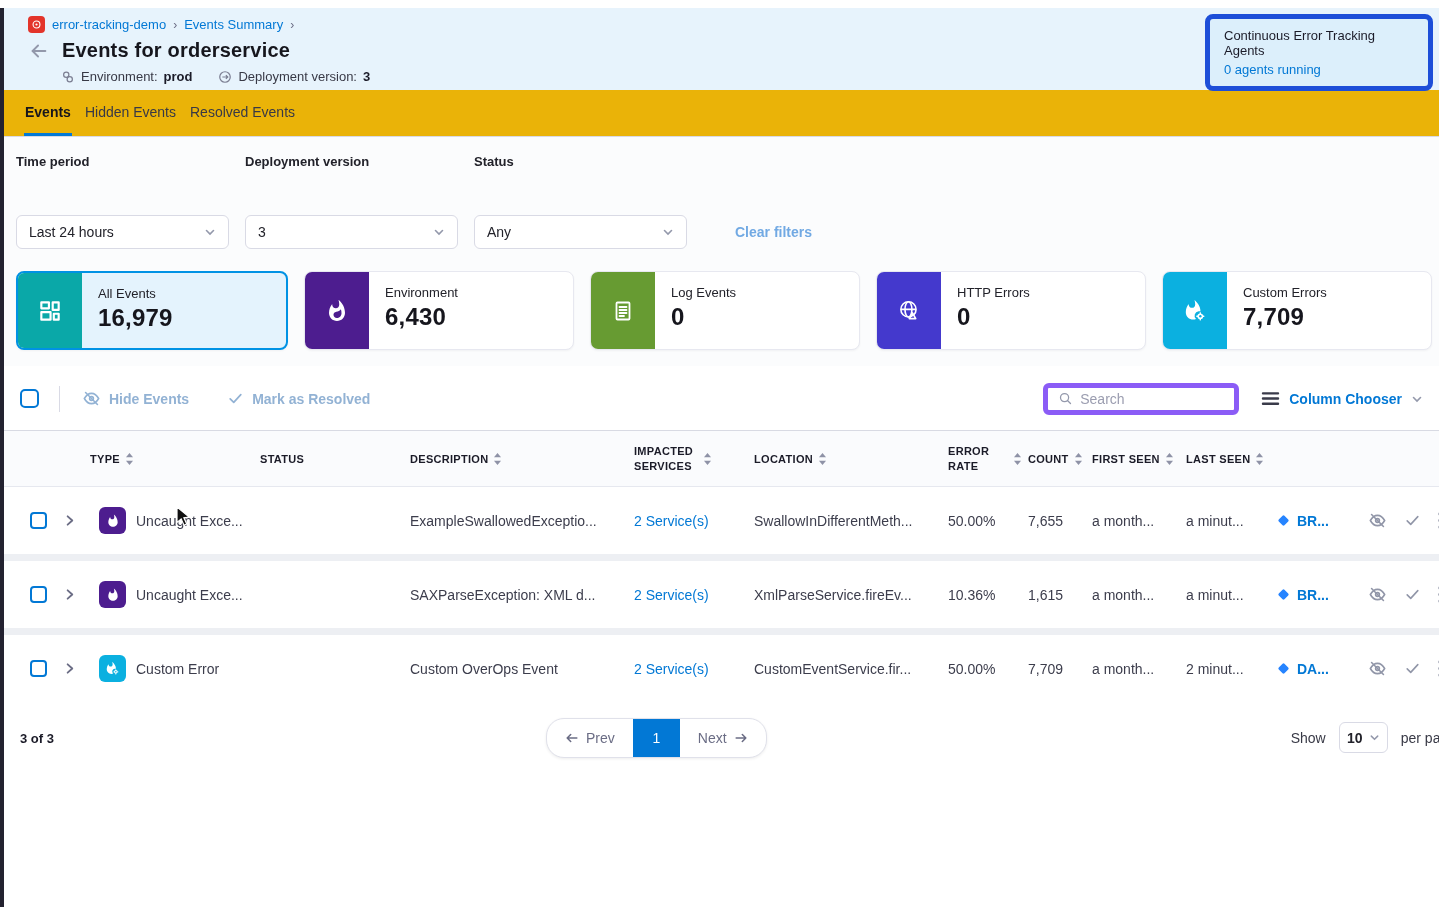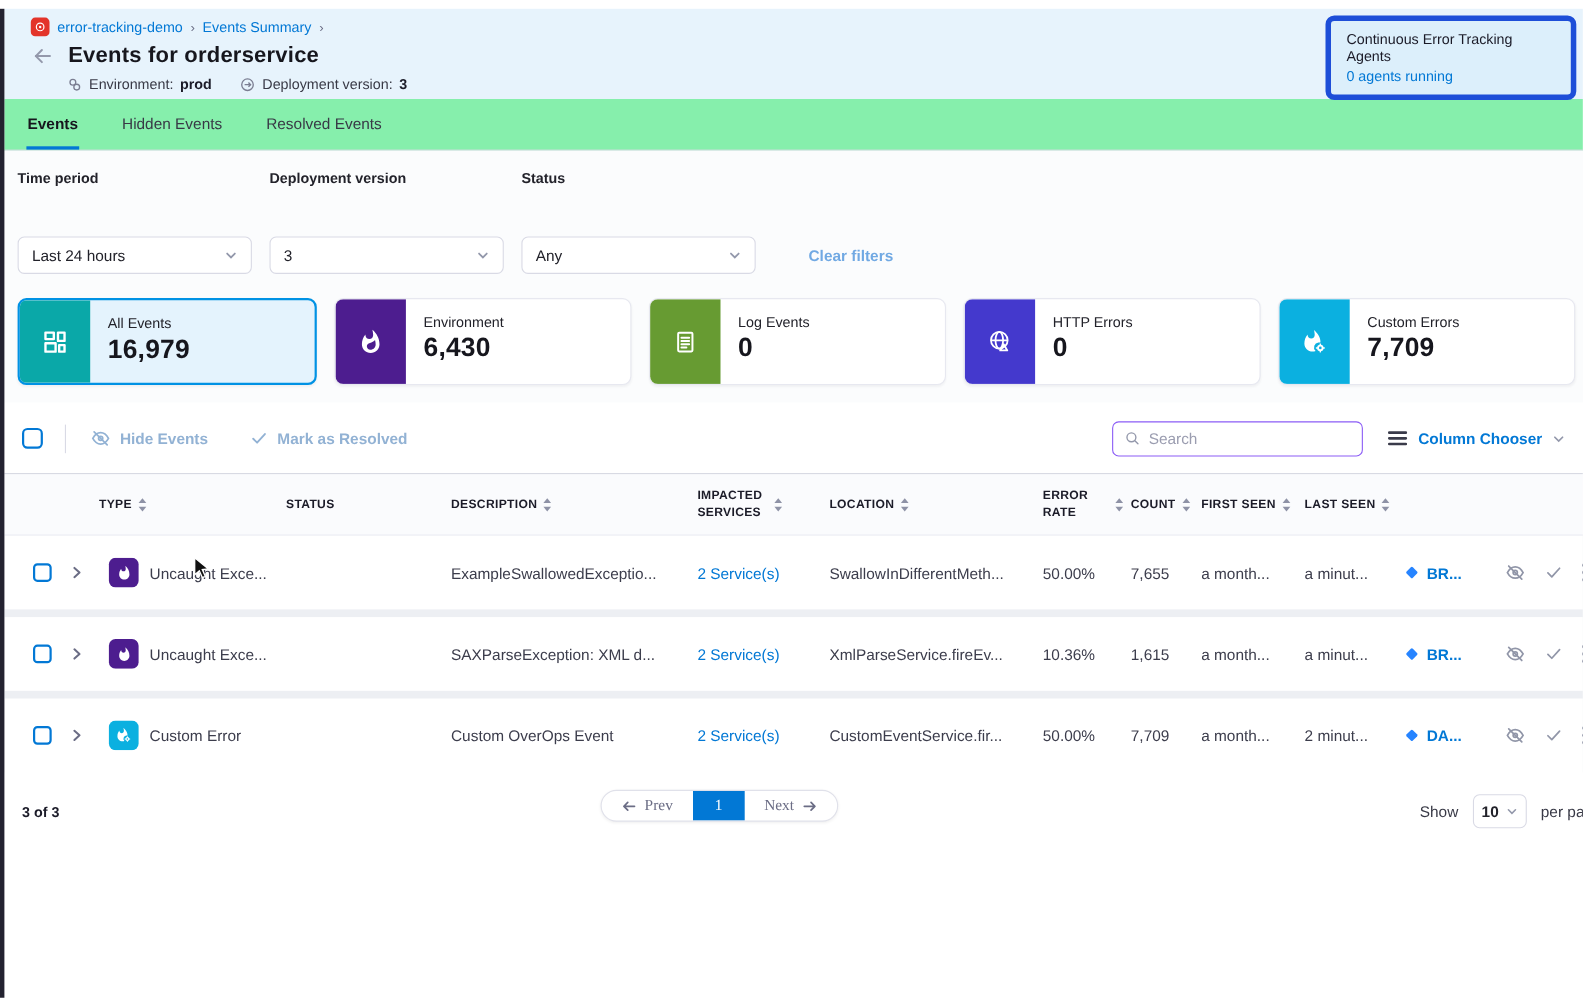--- a/index.html
+++ b/index.html
@@ -20,21 +20,21 @@
   .meta-row { display:flex; align-items:center; gap:26px; margin:7px 0 0 33px; font-size:13px; color:#383946; }
   .meta-item { display:flex; align-items:center; gap:6px; }
   .meta-item b { font-weight:700; color:#1b1b28; }
   .meta-icon { color:#7b7e92; display:flex; }
   .agents-box { position:absolute; right:6px; top:6px; width:228px; background:#dceffb;
     border:5px solid #1d4ed8; border-radius:8px; padding:9px 14px; }
   .agents-title { font-size:13px; color:#1b1b28; }
   .agents-link { font-size:13px; color:#0278d5; margin-top:4px; cursor:pointer; }
 
   
-  .tabbar { background:#86efac; border-bottom:1px solid #d9dae5; display:flex; gap:38px; padding:0 0 0 20px; height:47px; }
+  .tabbar { background:#eab308; border-bottom:1px solid #d9dae5; display:flex; gap:12px; padding:0 0 0 20px; height:47px; }
   .tab { display:flex; align-items:center; font-size:14px; color:#383946; cursor:pointer; border-bottom:3px solid transparent; padding:0 1px; }
   .tab.active { font-weight:700; color:#16161d; border-bottom-color:#0278d5; }
 
   
   .filter-section { background:#fbfcfd; padding:17px 7px 16px 12px; }
   .filter-row { display:flex; align-items:flex-end; gap:16px; }
   .filter-group { width:213px; }
   .filter-label { font-size:13px; font-weight:700; color:#22222a; margin-bottom:25px; }
   .select { height:34px; background:#fff; border:1px solid #d9dae5; border-radius:6px;
     display:flex; align-items:center; justify-content:space-between; padding:0 12px; font-size:14px; color:#22222a; cursor:pointer;margin-top:46px; }
@@ -52,21 +52,21 @@
   .card-label { font-size:13px; color:#22222a; }
   .card-value { font-size:24px; font-weight:700; color:#16161d; margin-top:3px; letter-spacing:.2px; }
 
   
   .toolbar { background:#fff; display:flex; align-items:center; padding:16px 16px 15px 16px; height:64px; }
   .cb { width:19px; height:19px; border:2px solid #0278d5; border-radius:5px; background:#fff; cursor:pointer; }
   .tb-divider { width:1px; height:26px; background:#d9dae5; margin:0 22px 0 20px; }
   .tb-btn { display:flex; align-items:center; gap:8px; color:#92b2d4; font-size:14px; font-weight:700; cursor:pointer; }
   .tb-btn + .tb-btn { margin-left:38px;text-align:center; }
   .toolbar-right { margin-left:auto; display:flex; align-items:center; }
-  .search-box { width:228px; height:32px; border:1px solid #8b5cf6; border-radius:6px; background:#fff;
+  .search-box { width:196px; height:32px; border:5px solid #8b5cf6; border-radius:6px; background:#fff;
     display:flex; align-items:center; padding:0 10px; gap:7px; }
   .search-box input { border:none; outline:none; font-size:14px; color:#383946; width:140px; background:transparent; font-family:"Liberation Sans",sans-serif; }
   .search-box input::placeholder { color:#9b9db0; }
   .col-chooser { display:flex; align-items:center; gap:9px; margin-left:22px; cursor:pointer; }
   .col-chooser-label { color:#0278d5; font-size:14px; font-weight:700; }
   .hamburger { color:#3a3b4a; display:flex; }
 
   
   .tgrid { display:grid; grid-template-columns:36px 34px 170px 150px 224px 120px 194px 80px 64px 94px 90px 88px 1fr;
     align-items:center; padding-left:16px; }
@@ -85,22 +85,22 @@
   .expander { color:#6b6d85; display:flex; cursor:pointer; padding-left:7px; }
   .row-cb { padding-left:10px; }
   .cb-sm { width:17px; height:17px; border:2px solid #0278d5; border-radius:4px; background:#fff; cursor:pointer; }
   .ticket { display:flex; align-items:center; gap:6px; font-size:14px; font-weight:700; color:#0278d5; cursor:pointer; }
   .row-actions { display:flex; align-items:center; gap:17px; color:#9196a8; padding-left:4px; }
   .act { display:flex; cursor:pointer; }
 
   
   .pagination { position:relative; display:flex; align-items:center; padding:20px 16px; height:72px; background:#fff; }
   .page-summary { font-size:13px; font-weight:700; color:#1b1b28; }
-  .pager { position:absolute; left:542px; top:16px; display:flex; align-items:stretch; height:29px;
-    background:#fff; border:1px solid #e0e1ea; border-radius:18px; overflow:hidden; box-shadow:0 1px 3px rgba(0,0,0,.07);font-family:Liberation Serif, serif; }
+  .pager { position:absolute; left:542px; top:16px; display:flex; align-items:stretch; height:40px;
+    background:#fff; border:1px solid #e0e1ea; border-radius:18px; overflow:hidden; box-shadow:0 1px 3px rgba(0,0,0,.07); }
   .pager-btn { display:flex; align-items:center; gap:7px; padding:0 18px; font-size:14px; color:#6b6d85; cursor:pointer; }
   .pager-page { width:47px; background:#0278d5; color:#fff; display:flex; align-items:center; justify-content:center; font-size:14px; cursor:pointer; }
   .show-group { position:absolute; right:-17px; top:20px; display:flex; align-items:center; gap:13px; font-size:14px; color:#383946; }
   .show-select { width:49px; height:31px; border:1px solid #d9dae5; border-radius:6px; background:#fff;
     display:flex; align-items:center; justify-content:center; gap:6px; font-size:14px; font-weight:700; color:#22222a; cursor:pointer; }
 
   .cursor { position:absolute; left:176px; top:498px; z-index:50; pointer-events:none; }
 </style>
 </head>
 <body>

